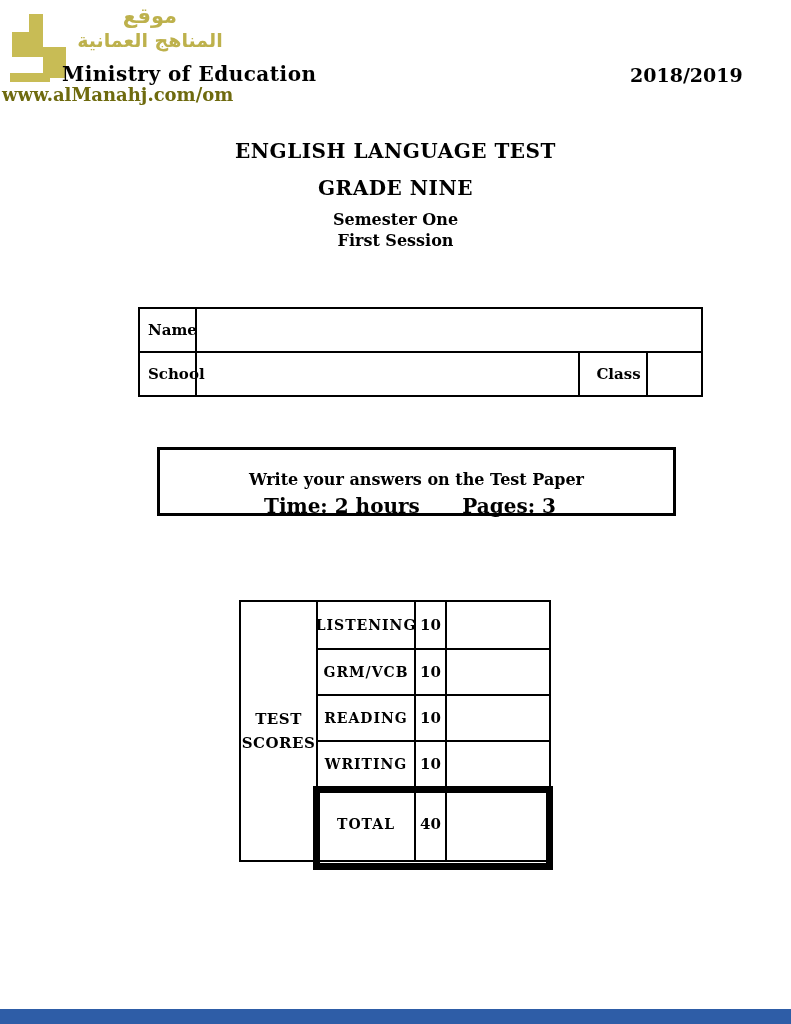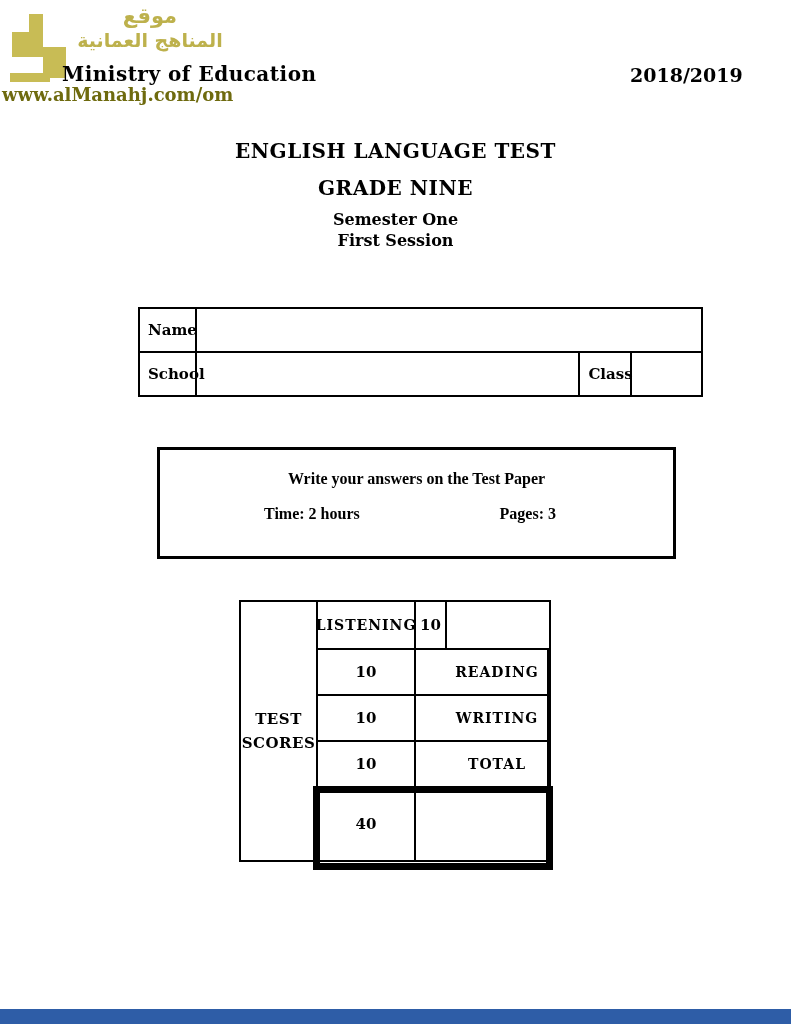--- a/index.html
+++ b/index.html
@@ -30,29 +30,29 @@
   .info-table {
     position:absolute; left:138px; top:307px; width:565px; height:90px;
     border:2px solid #000; box-sizing:border-box; display:flex; flex-direction:column;
   }
   .info-row { display:flex; flex:1; min-height:0; }
   .info-row-first { border-bottom:2px solid #000; }
   .info-cell { box-sizing:border-box; display:flex; align-items:center; }
   .info-label { width:57px; border-right:2px solid #000; padding-left:8px; font-weight:bold; font-size:15px; }
   .info-blank-name { flex:1; }
   .info-blank-school { width:383px; border-right:2px solid #000; }
-  .info-label-class { width:52px; border-right:2px solid #000; justify-content:center; padding-left:11px; font-weight:bold; font-size:15px; }
+  .info-label-class { width:68px; border-right:2px solid #000; justify-content:center; padding-left:11px; font-weight:bold; font-size:15px; }
   .info-blank-class { flex:1; }
   
   .instr-box {
-    position:absolute; left:157px; top:447px; width:519px; height:112px;
-    border:3px solid #000; box-sizing:border-box; font-weight:bold;font-family:Liberation Serif, serif;
+    position:absolute; left:157px; top:447px; width:519px; height:69px;
+    border:3px solid #000; box-sizing:border-box; font-weight:bold;
   }
   .instr-line1 { margin-top:20px; text-align:center; font-size:16px; }
-  .instr-line2 { display:flex; justify-content:space-between; margin-top:17px; padding:0 117px 0 104px; font-size:16px;gap:20px; }
+  .instr-line2 { display:flex; justify-content:space-between; margin-top:5px; padding:0 117px 0 104px; font-size:20px;gap:20px; }
   
   .scores {
     position:absolute; left:239px; top:600px;
     display:grid; grid-template-columns:77px 98px 31px 102px;
     grid-template-rows:46px 46px 46px 46px 74px;
     border:2px solid #000;
   }
   .sc-cell { box-sizing:border-box; display:flex; align-items:center; justify-content:center; }
   .sc-head {
     grid-column:1; grid-row:1 / span 5; border-right:2px solid #000;
@@ -114,20 +114,21 @@
     </div>
   </div>
 
   <div class="scores">
     <div class="sc-cell sc-subject">LISTENING</div>
 
     <div class="sc-cell sc-head">TEST SCORES</div>
     <div class="sc-cell sc-max">10</div>
     <div class="sc-cell sc-blank"></div>
 
+    <div class="sc-cell sc-subject bt">GRM/VCB</div>
     <div class="sc-cell sc-max bt">10</div>
     <div class="sc-cell sc-blank bt"></div>
 
     <div class="sc-cell sc-subject bt">READING</div>
     <div class="sc-cell sc-max bt">10</div>
     <div class="sc-cell sc-blank bt"></div>
 
     <div class="sc-cell sc-subject bt">WRITING</div>
     <div class="sc-cell sc-max bt">10</div>
     <div class="sc-cell sc-blank bt"></div>

